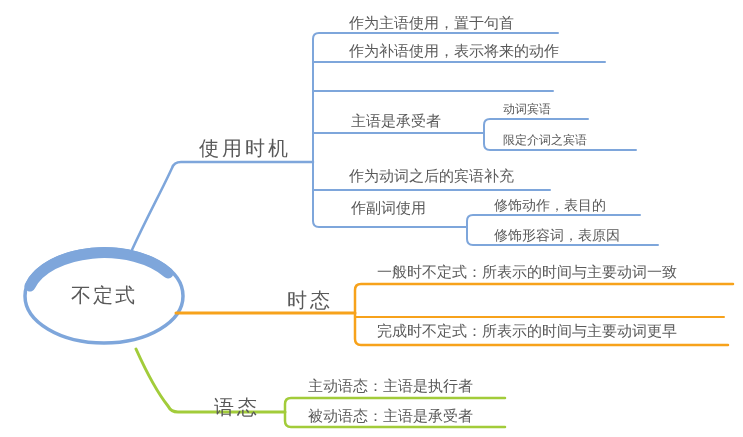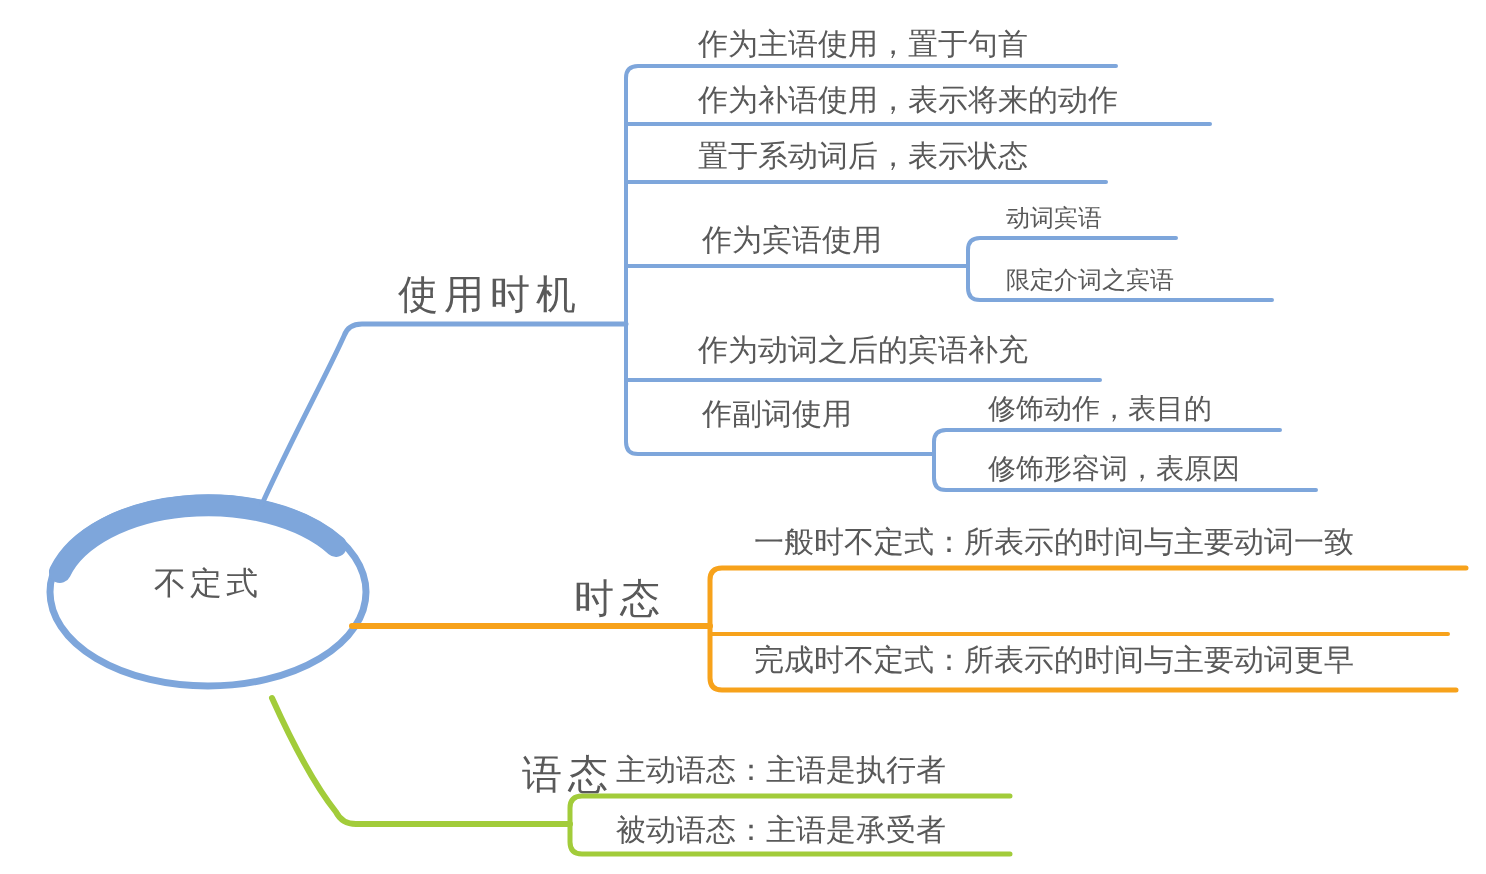--- a/index.html
+++ b/index.html
@@ -3,21 +3,21 @@
 <meta charset="utf-8">
 <style>
   html,body{margin:0;padding:0;background:#fff;}
   #stage{
     position:relative;width:743px;height:437px;background:#ffffff;
     font-family:"Liberation Serif","DejaVu Serif",serif;
     color:#595959;overflow:hidden;
   }
   #wires{position:absolute;left:0;top:0;}
   .lbl{position:absolute;white-space:nowrap;line-height:1.15;color:#595959;}
-  .root{font-size:16px;text-align:center;letter-spacing:2px;}
+  .root{font-size:20px;text-align:center;letter-spacing:2px;}
   .branch{font-size:20px;letter-spacing:3px;}
   .item{font-size:15px;}
   .sub{font-size:12px;}
 </style>
 </head>
 <body>
 
 <div id="stage">
 
   <svg id="wires" width="743" height="437" viewBox="0 0 743 437">
@@ -39,26 +39,25 @@
     <path d="M 355 317 L 724 317" stroke="#F7A21B" stroke-width="2" stroke-linecap="round"></path>
 
     <path d="M 136 349 C 150 380 160 396 168 406 Q 171 412 178 412 L 285 412" fill="none" stroke="#A2CC3A" stroke-width="3" stroke-linecap="round"></path>
     <path d="M 505 398 L 291 398 Q 285 398 285 404 L 285 421 Q 285 427 291 427 L 505 427" fill="none" stroke="#A2CC3A" stroke-width="2.5" stroke-linecap="round"></path>
   </svg>
 
   <div class="lbl root" style="left:60px;top:284px;width:88px;">不定式</div>
 
   <div class="lbl branch" style="left:199px;top:137px;">使用时机</div>
   <div class="lbl branch" style="left:287px;top:289px;">时态</div>
-  <div class="lbl branch" style="left:214px;top:377px;margin-left:47px;">语态</div>
+  <div class="lbl branch" style="left:214px;top:396px;">语态</div>
 
   <div class="lbl item" style="left:349px;top:15px;">作为主语使用，置于句首</div>
   <div class="lbl item" style="left:349px;top:43px;">作为补语使用，表示将来的动作</div>
-  <div class="lbl item" style="left:349px;top:71px;">置于系动词后，表示状态</div>
-  <div class="lbl item" style="left:351px;top:113px;">作为宾语使用</div>
+  <div class="lbl item" style="left:351px;top:113px;">主语是承受者</div>
   <div class="lbl sub" style="left:503px;top:103px;">动词宾语</div>
   <div class="lbl item" style="left:349px;top:168px;">作为动词之后的宾语补充</div>
   <div class="lbl sub" style="left:503px;top:134px;">限定介词之宾语</div>
   <div class="lbl item" style="left:351px;top:200px;">作副词使用</div>
   <div class="lbl sub" style="left:494px;top:228px;font-size:14px;">修饰形容词，表原因</div>
   <div class="lbl sub" style="left:494px;top:198px;font-size:14px;">修饰动作，表目的</div>
 
   <div class="lbl item" style="left:377px;top:264px;text-align:right;">一般时不定式：所表示的时间与主要动词一致</div>
   <div class="lbl item" style="left:377px;top:323px;">完成时不定式：所表示的时间与主要动词更早</div>
 

